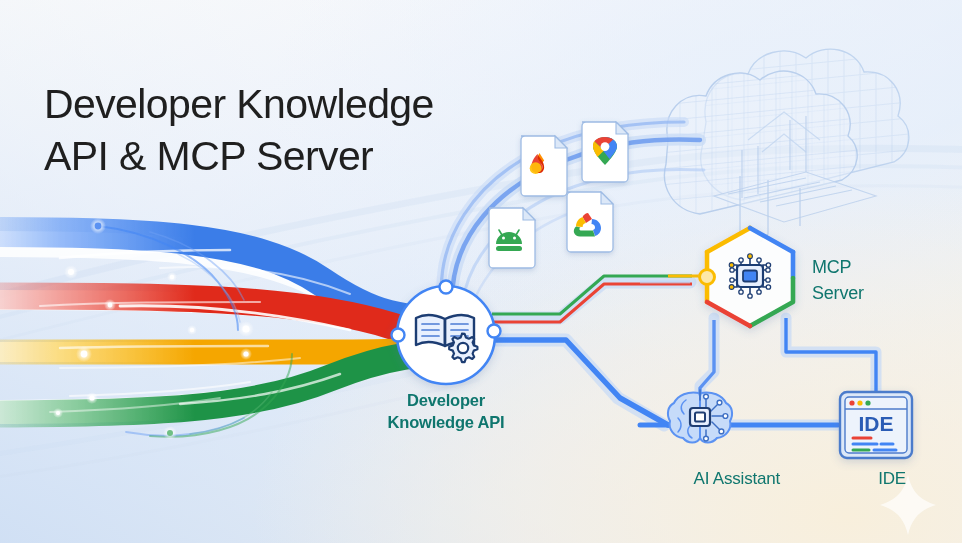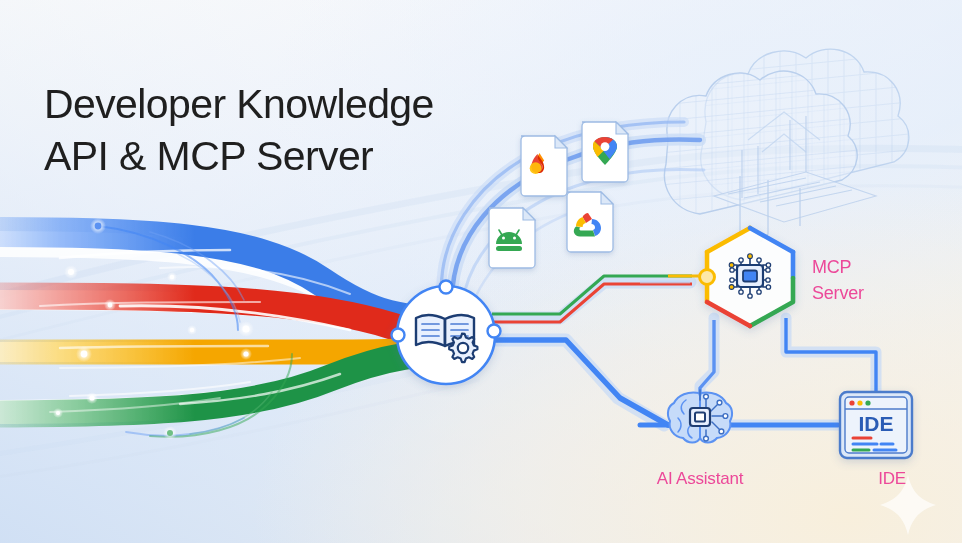--- a/index.html
+++ b/index.html
@@ -13,27 +13,27 @@
   .title{
     position:absolute;left:44px;top:78px;
     font-family:"Liberation Sans", sans-serif;
     font-size:41px;font-weight:400;letter-spacing:-0.6px;
     color:#1f1f1f;line-height:1.28;white-space:pre-line;
     z-index:30;
   }
   .node-label{
     position:absolute;z-index:30;
     font-family:"Liberation Sans", sans-serif;
-    color:#ec4899;text-align:center;white-space:pre-line;
+    color:#0f766e;text-align:center;white-space:pre-line;
     font-size:16.5px;font-weight:700;line-height:1.33;
     letter-spacing:-0.2px;
   }
   .lbl-dka{left:336px;top:390px;width:220px;}
   .lbl-mcp{left:812px;top:254px;width:130px;text-align:left;font-weight:400;font-size:18px;line-height:1.45;}
-  .lbl-ai{left:620px;top:468px;width:160px;font-weight:400;font-size:17px;}
+  .lbl-ai{left:620px;top:468px;width:160px;font-weight:400;font-size:17px;text-align:right;}
   .lbl-ide{left:822px;top:468px;width:140px;font-weight:400;font-size:17px;}
 </style>
 </head>
 <body>
 
 <div id="stage">
 
   <svg class="layer" viewBox="0 0 962 543">
     <defs>
       <linearGradient id="bgGrad" x1="0" y1="0" x2="0.75" y2="1">
@@ -508,18 +508,20 @@
 
     <g opacity="0.8">
       <path d="M908 475 C 912 492, 920 500, 936 505 C 920 510, 912 518, 908 535
                C 904 518, 896 510, 880 505 C 896 500, 904 492, 908 475 Z" fill="#FFFFFF" opacity="0.85"></path>
     </g>
   </svg>
 
   <div class="title">Developer Knowledge
 API &amp; MCP Server</div>
 
+  <div class="node-label lbl-dka">Developer
+Knowledge API</div>
   <div class="node-label lbl-mcp">MCP
 Server</div>
   <div class="node-label lbl-ai">AI Assistant</div>
   <div class="node-label lbl-ide">IDE</div>
 
 </div>
 
 </body></html>

